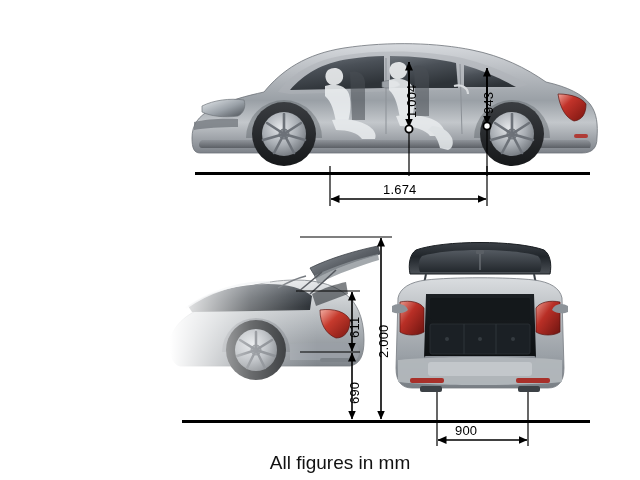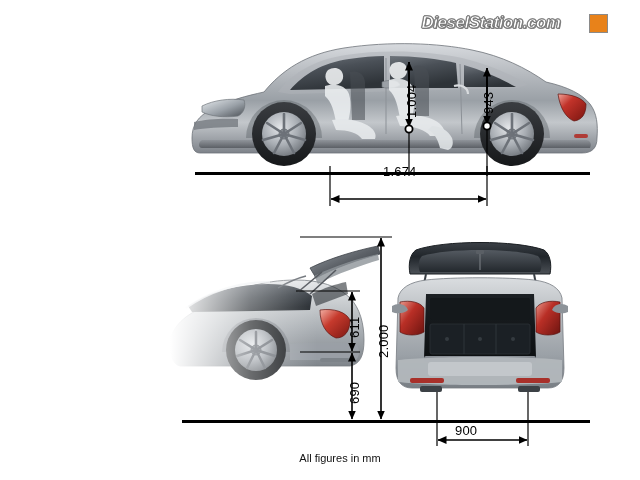--- a/index.html
+++ b/index.html
@@ -65,44 +65,40 @@
     letter-spacing: 0.2px;
     white-space: nowrap;
   }
   .dimlabel.vert {
     transform-origin: 0 0;
     transform: rotate(-90deg);
   }
   .caption {
     color: #111;
     font-family: "Liberation Sans", sans-serif;
-    font-size: 11px;
+    font-size: 19px;
     white-space: nowrap;
   }
 
   
   svg.overlay {
     position: absolute;
     left: 0; top: 0;
     width: 640px; height: 480px;
     pointer-events: none;
   }
 
   
   .carwrap { position: absolute; }
 </style>
 </head>
 <body>
 
 <div id="stage">
 
-  <div id="watermark" class="abs">
-    <div class="wm-text">DieselStation.com</div>
-    <div class="wm-box"></div>
-  </div>
 
   <div class="carwrap" style="left:186px; top:30px; width:416px; height:145px;">
     <svg width="416" height="145" viewBox="0 0 416 145">
       <defs>
         <linearGradient id="sideBody" x1="0" y1="0" x2="0" y2="1">
           <stop offset="0%" stop-color="#d7dade"></stop>
           <stop offset="28%" stop-color="#b6babf"></stop>
           <stop offset="52%" stop-color="#9aa0a6"></stop>
           <stop offset="72%" stop-color="#c3c7cb"></stop>
           <stop offset="100%" stop-color="#7e838a"></stop>
@@ -449,21 +445,21 @@
     <line x1="528" y1="392" x2="528" y2="446" stroke="#000" stroke-width="1.2"></line>
     <g>
       <line x1="438" y1="440" x2="527" y2="440" stroke="#000" stroke-width="1.6" marker-start="url(#arwStart)" marker-end="url(#arwEnd)"></line>
     </g>
   </svg>
 
   <div class="abs dimlabel vert" style="left:404px; top:118px;">1.004</div>
 
   <div class="abs dimlabel vert" style="left:481px; top:114px;">943</div>
 
-  <div class="abs dimlabel" style="left:383px; top:164px;">1.674</div>
+  <div class="abs dimlabel" style="left:383px; top:182px;">1.674</div>
 
   <div class="abs dimlabel vert" style="left:347px; top:338px;">611</div>
 
   <div class="abs dimlabel vert" style="left:376px; top:358px;">2.000</div>
 
   <div class="abs dimlabel vert" style="left:347px; top:404px;">690</div>
 
   <div class="abs dimlabel" style="left:455px; top:423px;">900</div>
 
   <div class="abs caption" style="left:340px; top:452px; transform:translateX(-50%);">All figures in mm</div>

